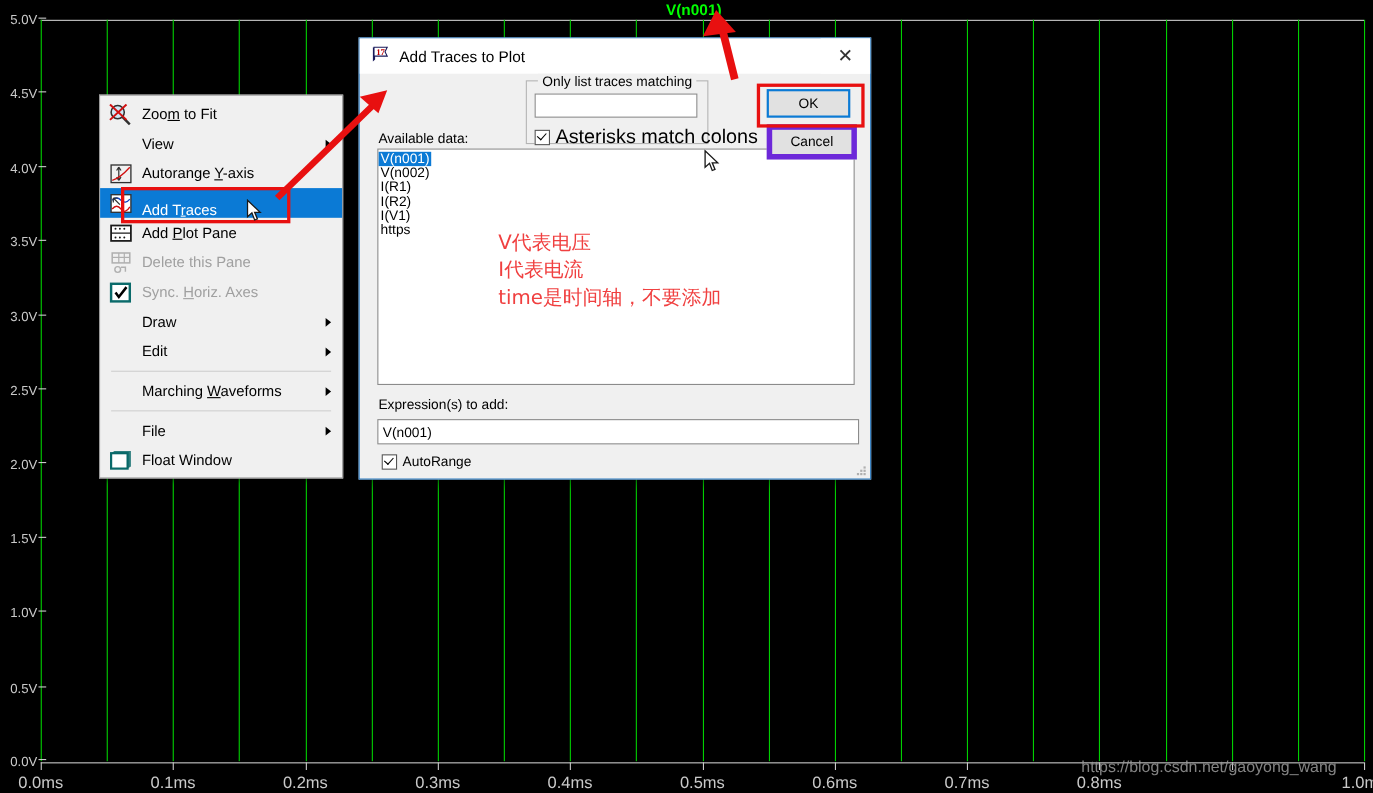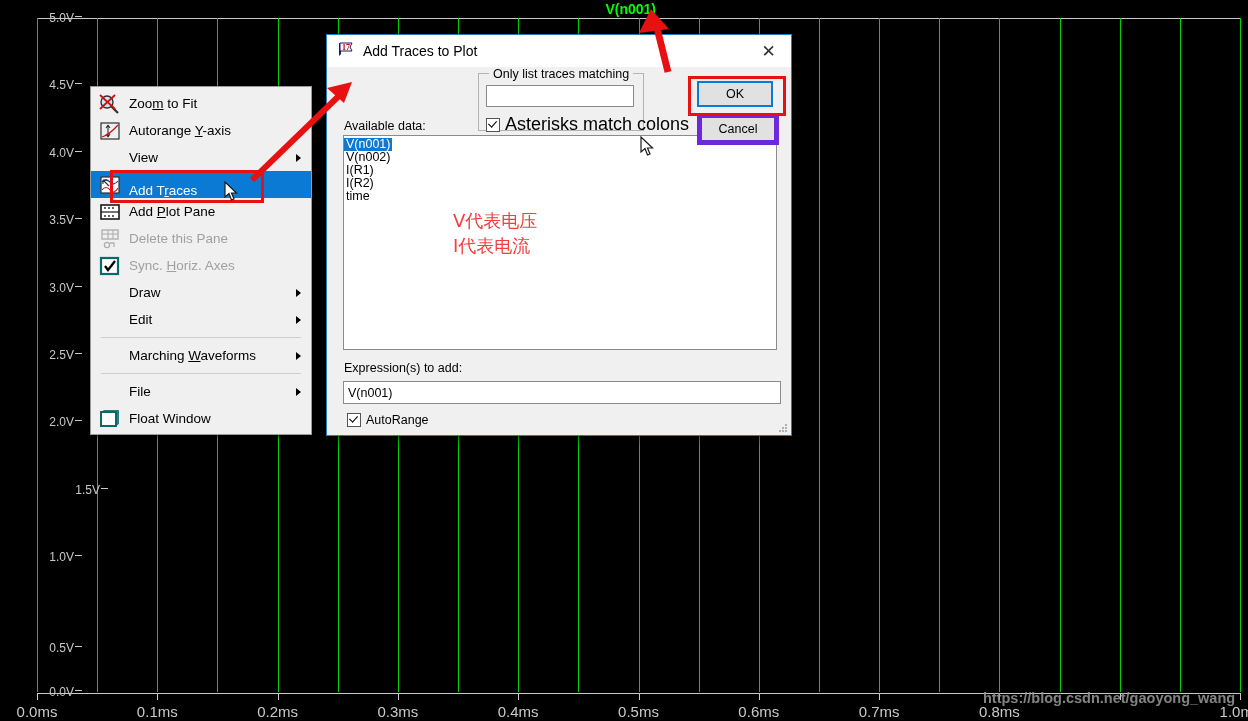--- a/index.html
+++ b/index.html
@@ -5,29 +5,29 @@
   html,body{margin:0;padding:0;background:#000;}
   body{width:1248px;height:721px;overflow:hidden;position:relative;
        font-family:"Liberation Sans","DejaVu Sans",sans-serif;}
 
   
   #plot{position:absolute;left:0;top:0;width:1248px;height:721px;background:#000;}
   .plot-frame{position:absolute;left:37px;top:18px;width:1203px;height:674px;
               border-top:1px solid #c9c9c9;border-bottom:1px solid #c9c9c9;}
   .vgrid{position:absolute;top:18px;height:674px;width:1px;background:#00d000;}
   .ytick{position:absolute;left:0;width:34px;text-align:right;color:#c9c9c9;
-         font-size:12px;line-height:12px;padding-left:40px;}
+         font-size:12px;line-height:12px;}
   .ytick i{position:absolute;right:-8px;top:4px;width:7px;height:1px;background:#c9c9c9;font-style:normal;}
   .xtick{position:absolute;top:703px;color:#c9c9c9;font-size:15px;
          transform:translateX(-50%);white-space:nowrap;}
   .xtickmark{position:absolute;width:1px;height:7px;background:#c9c9c9;}
   #trace-label{position:absolute;top:1px;left:604px;color:#00ff00;font-weight:bold;
                font-size:14px;white-space:nowrap;}
   #watermark{position:absolute;left:983px;top:690px;color:#9a9a9a;font-size:14.5px;
-             white-space:nowrap;opacity:.85;font-weight:bold;}
+             white-space:nowrap;opacity:.85;}
 
   
   #ctxmenu{position:absolute;left:90px;top:86px;width:220px;background:#f0f0f0;
            border:1px solid #9a9a9a;box-shadow:2px 2px 4px rgba(0,0,0,.45);
            font-size:13.5px;color:#000;padding:3px 0 2px 0;}
   .mi{position:relative;height:27px;display:flex;align-items:center;padding-left:38px;
       white-space:nowrap;}
   .mi.sel{background:#0b7ad5;color:#fff;align-items:flex-end;}
   .mi.dis{color:#a0a0a0;}
   .mi .arrow{position:absolute;right:10px;top:50%;transform:translateY(-50%);
@@ -118,23 +118,23 @@
       <div class="vgrid" style="left: 1240px;"></div>
     </div>
   <div id="yticks">
       <div class="ytick" style="top: 12px;"><span>5.0V</span><i></i></div>
       <div class="ytick" style="top: 79.4px;"><span>4.5V</span><i></i></div>
       <div class="ytick" style="top: 146.8px;"><span>4.0V</span><i></i></div>
       <div class="ytick" style="top: 214.2px;"><span>3.5V</span><i></i></div>
       <div class="ytick" style="top: 281.6px;"><span>3.0V</span><i></i></div>
       <div class="ytick" style="top: 349px;"><span>2.5V</span><i></i></div>
       <div class="ytick" style="top: 416.4px;"><span>2.0V</span><i></i></div>
-      <div class="ytick" style="top: 483.8px; margin-left: 26px;"><span>1.5V</span><i></i></div>
+      <div class="ytick" style="top: 483.8px;"><span>1.5V</span><i></i></div>
       <div class="ytick" style="top: 551.2px;"><span>1.0V</span><i></i></div>
-      <div class="ytick" style="top: 642px;"><span>0.5V</span><i></i></div>
+      <div class="ytick" style="top: 620px;"><span>0.5V</span><i></i></div>
       <div class="ytick" style="top: 686px;"><span>0.0V</span><i></i></div>
     </div>
   <div id="xticks">
       <div class="xtick" style="left: 37px;">0.0ms</div>
       <div class="xtickmark" style="left: 37px; top: 693px;"></div>
       <div class="xtick" style="left: 157.3px;">0.1ms</div>
       <div class="xtickmark" style="left: 157.3px; top: 693px;"></div>
       <div class="xtick" style="left: 277.6px;">0.2ms</div>
       <div class="xtickmark" style="left: 277.6px; top: 693px;"></div>
       <div class="xtick" style="left: 397.9px;">0.3ms</div>
@@ -162,30 +162,30 @@
     <div class="mi">
       <span class="ic"><svg viewBox="0 0 22 20" width="22" height="20">
           <circle cx="8" cy="8" r="6" fill="#cfe8f5" stroke="#303030" stroke-width="1.4"></circle>
           <line x1="12" y1="12" x2="19" y2="19" stroke="#303030" stroke-width="2.2"></line>
           <line x1="1" y1="15" x2="16" y2="1" stroke="#d01010" stroke-width="1.8"></line>
           <line x1="1" y1="1" x2="16" y2="15" stroke="#d01010" stroke-width="1.8"></line>
         </svg></span>
       <span>Zoo<u>m</u> to Fit</span>
     </div>
     <div class="mi">
+      <span>View</span>
+      <span class="arrow"></span>
+    </div>
+    <div class="mi">
       <span class="ic"><svg viewBox="0 0 22 20" width="22" height="20">
           <rect x="2" y="2" width="18" height="16" fill="none" stroke="#303030" stroke-width="1.2"></rect>
           <path d="M9 4 L9 16 M9 4 L7 7 M9 4 L11 7 M9 16 L7 13 M9 16 L11 13" stroke="#303030" stroke-width="1.1" fill="none"></path>
           <path d="M3 16 Q10 14 19 4" stroke="#d01010" stroke-width="1.2" fill="none"></path>
         </svg></span>
       <span>Autorange <u>Y</u>-axis</span>
-    </div>
-    <div class="mi">
-      <span>View</span>
-      <span class="arrow"></span>
     </div>
     <div class="mi sel">
       <span class="ic"><svg viewBox="0 0 22 20" width="22" height="20">
           <rect x="2" y="2" width="18" height="16" fill="#fff" stroke="#303030" stroke-width="1.2"></rect>
           <path d="M3 7 Q7 3 11 7 T19 6" stroke="#1040c0" stroke-width="1.2" fill="none"></path>
           <path d="M3 15 Q7 10 11 15 T19 13" stroke="#d01010" stroke-width="1.2" fill="none"></path>
           <path d="M10 11 L4 5 M4 5 L4 9 M4 5 L8 5" stroke="#303030" stroke-width="1.1" fill="none"></path>
         </svg></span>
       <span>Add T<u>r</u>aces</span>
     </div>
@@ -269,25 +269,27 @@
     <span class="cbx on"></span>
     <span>Asterisks match colons</span>
   </div>
 
   <div id="avail-label">Available data:</div>
   <div id="datalist">
       <div class="dl-row"><span class="dl-item sel">V(n001)</span></div>
       <div class="dl-row"><span class="dl-item">V(n002)</span></div>
       <div class="dl-row"><span class="dl-item">I(R1)</span></div>
       <div class="dl-row"><span class="dl-item">I(R2)</span></div>
-      <div class="dl-row"><span class="dl-item">time</span></div>
+      <div class="dl-row"><span class="dl-item">I(V1)</span></div>
+      <div class="dl-row"><span class="dl-item">https</span></div>
     </div>
   <div id="note">
     <div>V代表电压</div>
     <div>I代表电流</div>
+    <div>time是时间轴，不要添加</div>
   </div>
 
   <div id="expr-label">Expression(s) to add:</div>
   <div id="expr-input">V(n001)</div>
   <div id="autorange-row">
     <span class="cbx on"></span>
     <span>AutoRange</span>
   </div>
 
   <div id="btn-ok">OK</div>

